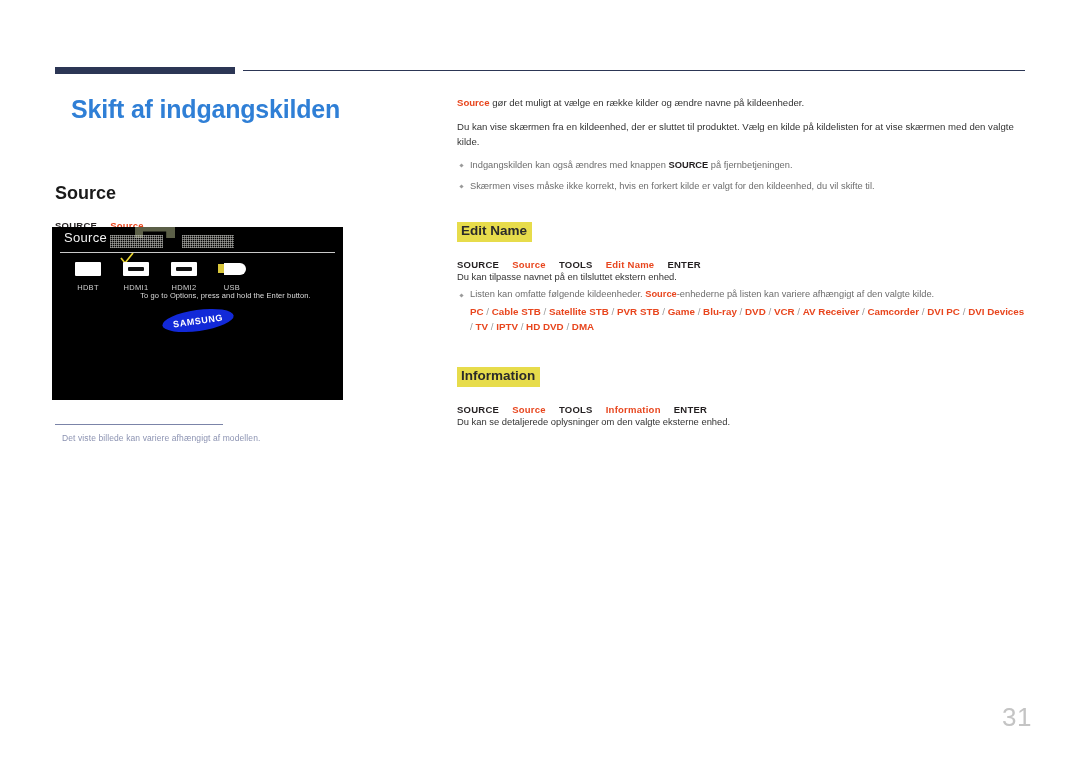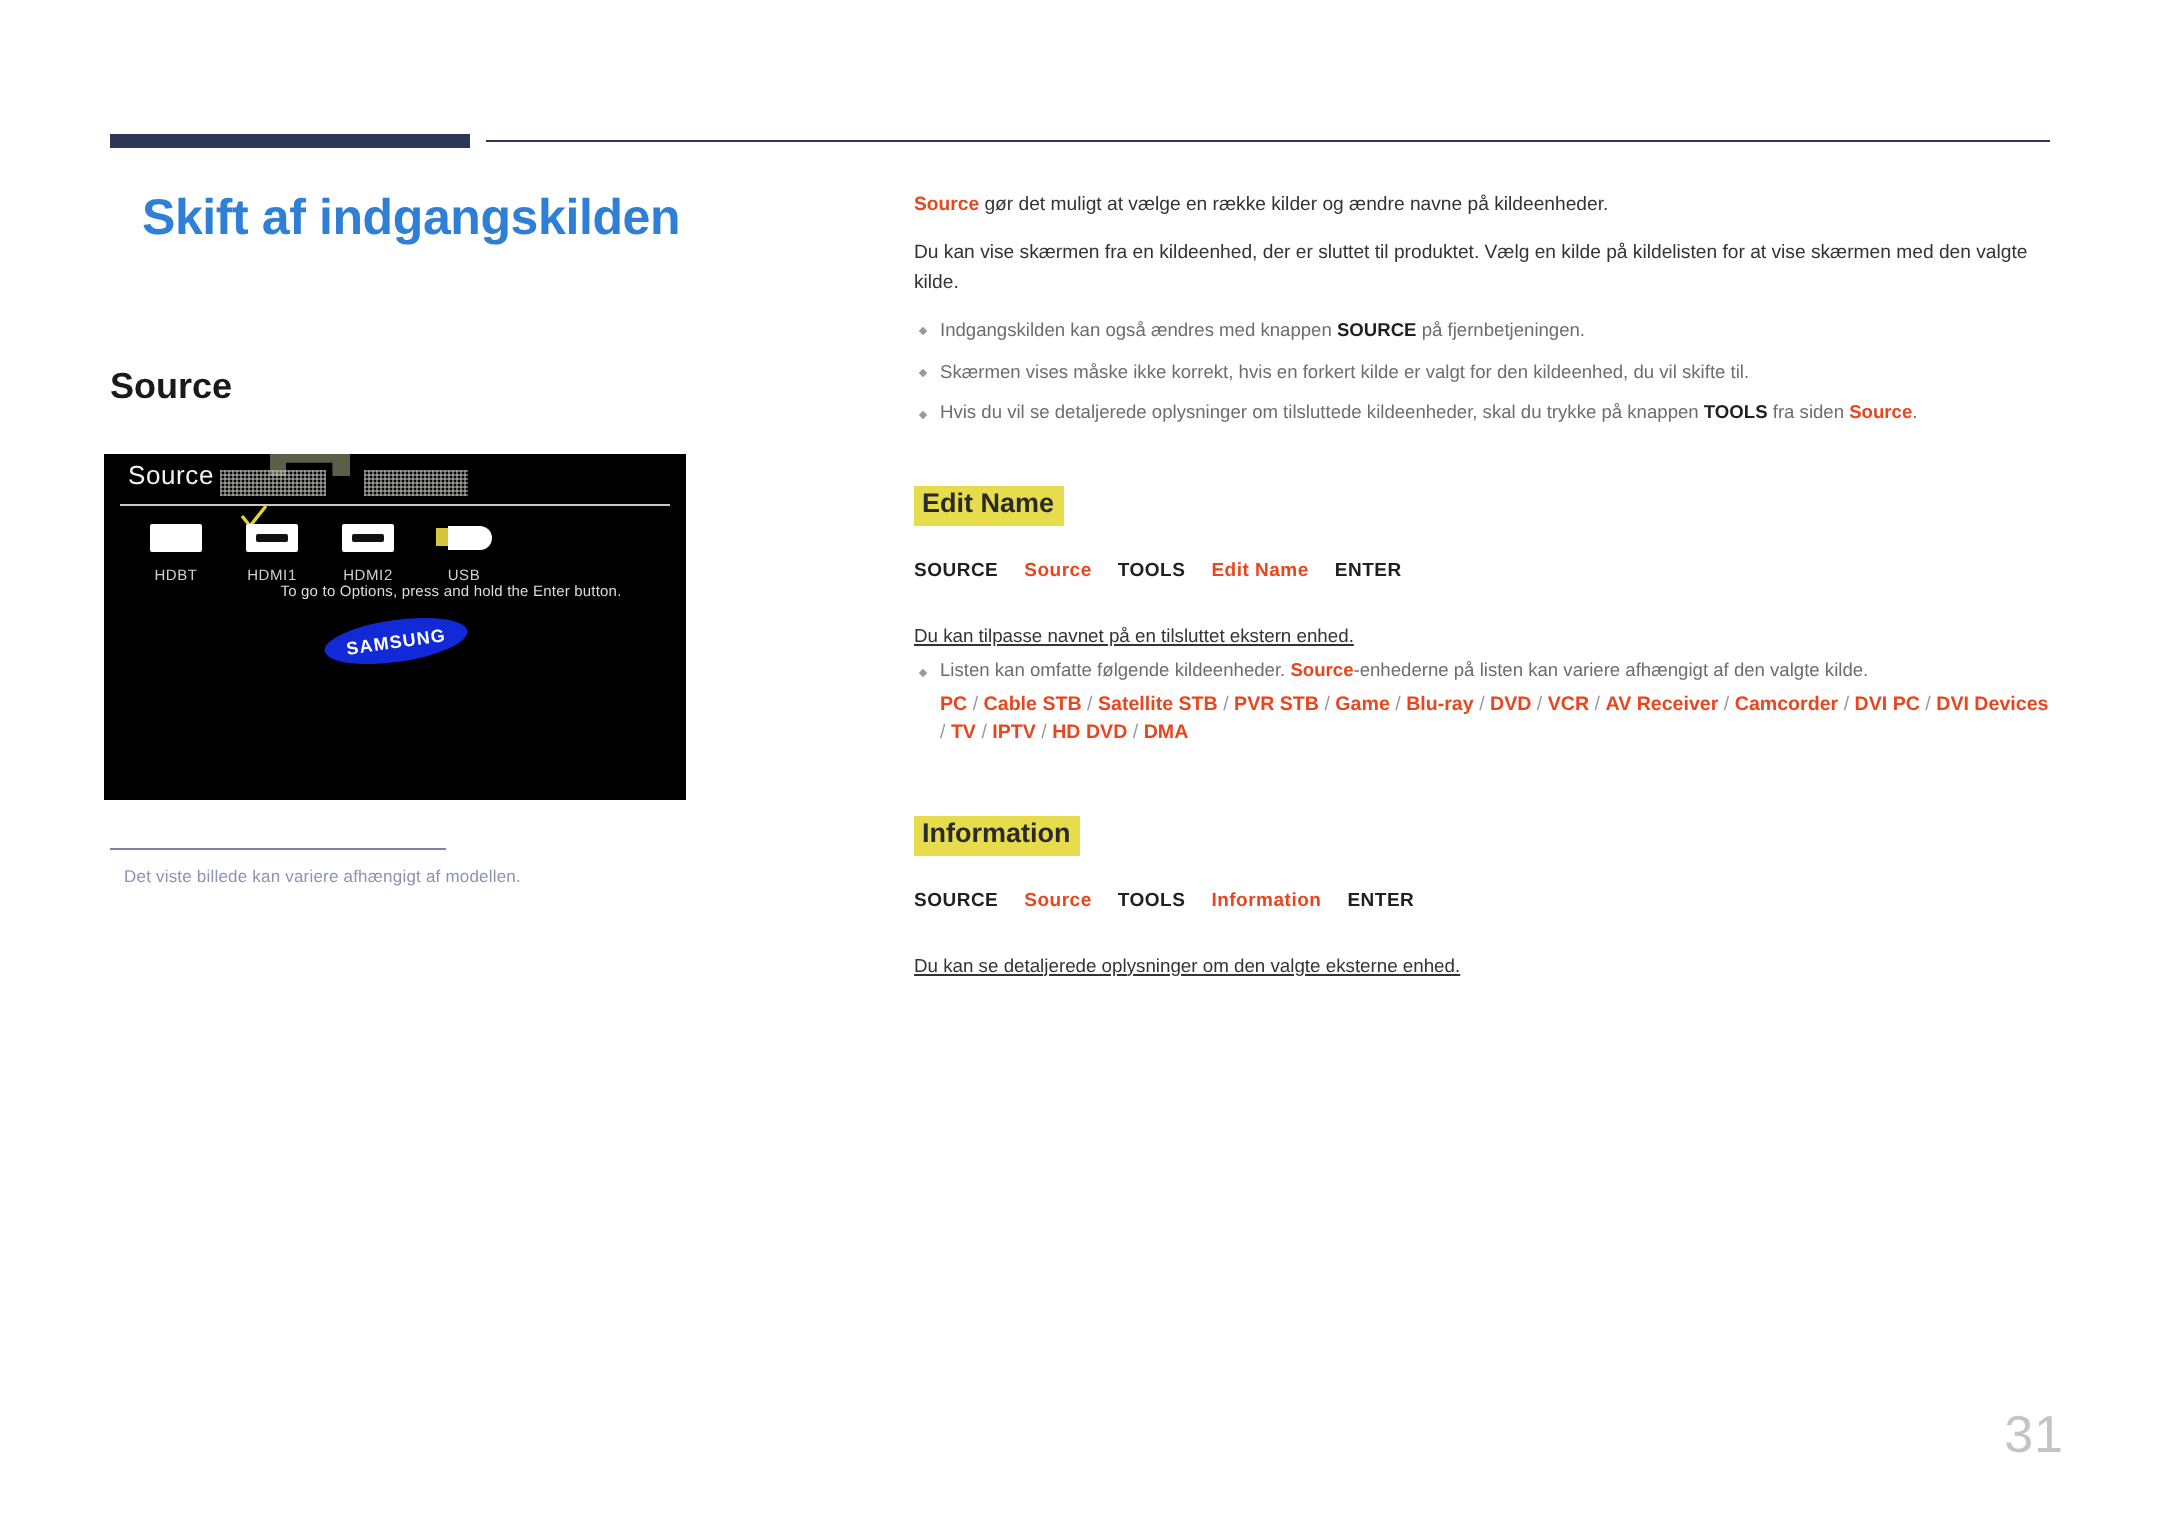--- a/index.html
+++ b/index.html
@@ -292,23 +292,22 @@
     color: #e8461e;
   }
   .devlist .sep {
     color: #9a9a9a;
     font-weight: normal;
   }
 
   .note-line {
     font-size: 9.4px;
     color: #333333;
-    margin-top: 20px;
+    margin-top: 0;
     line-height: 1.5;
-    text-decoration: underline;
   }
 
   
   .page-num {
     position: absolute;
     right: 48px;
     bottom: 30px;
     font-size: 26px;
     color: #c4c4c4;
     letter-spacing: 0.5px;
@@ -318,20 +317,23 @@
 <body>
 
 <div class="header-rules">
   <div class="rule-thick"></div>
   <div class="rule-thin"></div>
 </div>
 
 <div class="col-left">
   <h1 class="page-title">Skift af indgangskilden</h1>
   <h2 class="section-title">Source</h2>
+  <div class="keypath">
+    <span class="k-black">SOURCE</span><span class="sp"></span><span class="k-red">Source</span>
+  </div>
 </div>
 
 <div class="tv-shot">
   <div class="tv-topbar">
     <div class="tv-notch"></div>
     <div class="tv-source-label">Source</div>
     <div class="tv-dither-a"></div>
     <div class="tv-dither-b"></div>
   </div>
   <div class="tv-hr"></div>
@@ -387,23 +389,20 @@
 
   <p class="body-p">Du kan vise skærmen fra en kildeenhed, der er sluttet til produktet. Vælg en kilde på kildelisten for at vise skærmen med den valgte kilde.</p>
 
   <ul class="bullets">
     <li>
       <span>Indgangskilden kan også ændres med knappen </span><span class="bold">SOURCE</span><span> på fjernbetjeningen.</span>
     </li>
     <li>
       <span>Skærmen vises måske ikke korrekt, hvis en forkert kilde er valgt for den kildeenhed, du vil skifte til.</span>
     </li>
-    <li>
-      <span>Hvis du vil se detaljerede oplysninger om tilsluttede kildeenheder, skal du trykke på knappen </span><span class="bold">TOOLS</span><span> fra siden </span><span class="red">Source</span><span>.</span>
-    </li>
   </ul>
 
   
   <div class="hl-title first">Edit Name</div>
   <div class="keypath">
     <span class="k-black">SOURCE</span><span class="sp"></span><span class="k-red">Source</span><span class="sp"></span><span class="k-black">TOOLS</span><span class="sp"></span><span class="k-red">Edit Name</span><span class="sp"></span><span class="k-black">ENTER</span>
   </div>
   <div class="note-line">Du kan tilpasse navnet på en tilsluttet ekstern enhed.</div>
 
   <ul class="bullets">

